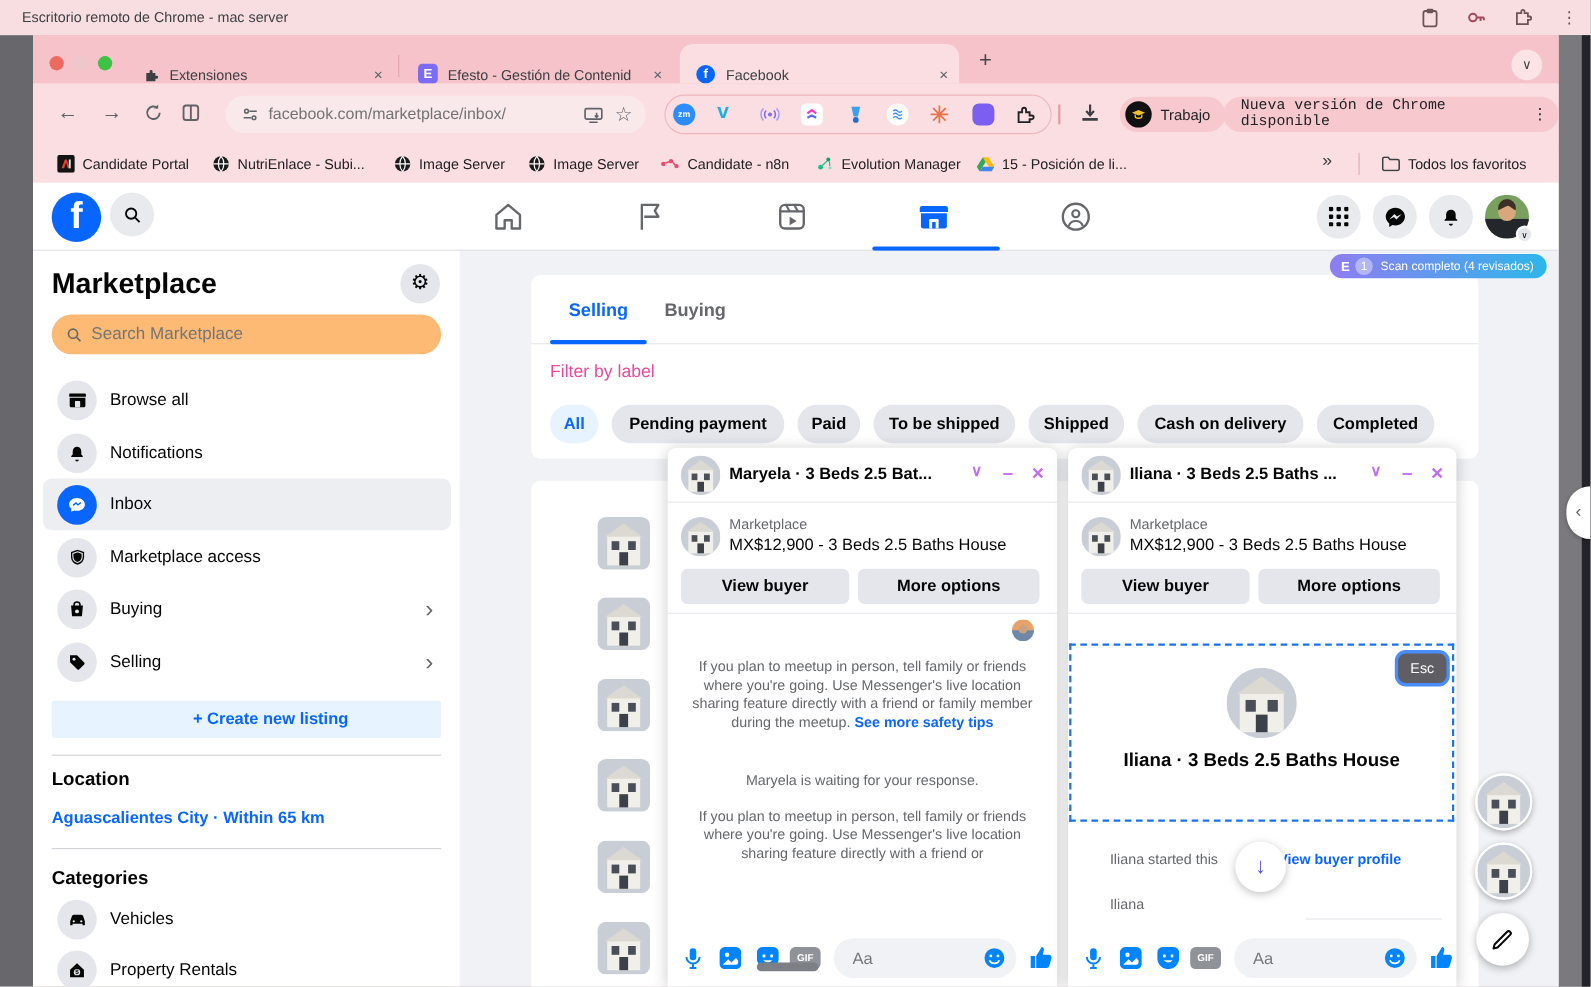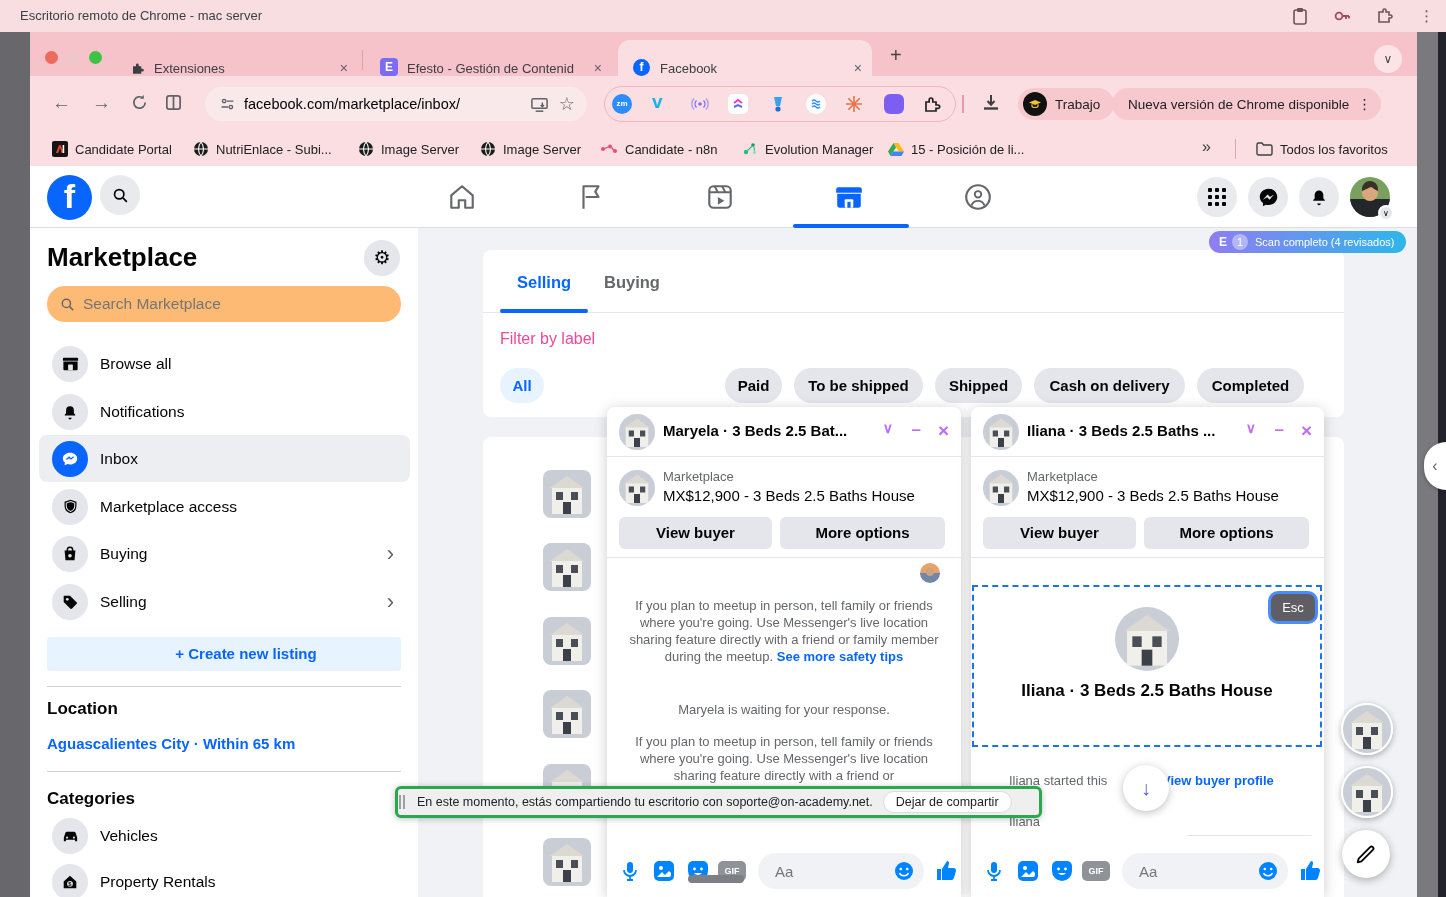--- a/index.html
+++ b/index.html
@@ -26,21 +26,21 @@
   .tab-sep { top:18px; width:1px; height:20px; background:#dfa3ac; }
   .fbdot { width:17px; height:17px; border-radius:50%; background:#0866ff; color:#fff; font-weight:bold; font-size:12px; text-align:center; line-height:17px; }
   .edot { width:18px; height:18px; border-radius:4px; background:#7b6cf5; color:#fff; font-weight:bold; font-size:12px; text-align:center; line-height:18px; }
   .newtab { top:12px; font-size:20px; color:#444; }
   .tab-chev { top:13px; width:28px; height:28px; background:#fbe3e6; border-radius:50%; text-align:center; line-height:28px; color:#444; font-size:12px; }
 
   
   .toolbar { left:30px; top:76px; width:1387px; height:56px; background:#fbdee1; }
   .nav-ic { top:16px; font-size:19px; color:#5f6368; }
   .urlpill { left:175px; top:11px; width:382px; height:34px; background:#f9e9eb; border-radius:17px; display:flex; align-items:center; }
-  .url { font-size:14.5px; color:#000000; }
+  .url { font-size:14.5px; color:#737373; }
   .ext-capsule { left:574px; top:10px; width:352px; height:36px; border:1px solid #eeb6bd; border-radius:18px; }
   .tool-chip { top:12px; height:32px; background:#f7c9cf; border-radius:16px; display:flex; align-items:center; font-size:13.5px; color:#202124; }
   .extic { top:18px; }
 
   
   .bmbar { left:30px; top:132px; width:1387px; height:34px; background:#fbdee1; }
   .bm { top:0; height:34px; display:flex; align-items:center; gap:7px; font-size:13px; color:#202124; }
 
   
   .fb-header { left:30px; top:166px; width:1387px; height:62px; background:#fff; border-bottom:1px solid #dcdee3; }
@@ -268,21 +268,21 @@
     <div class="abs tool-chip" style="left:988px; padding-right:14px;">
       <div style="width:24px;height:24px;border-radius:50%;background:#111;margin-left:5px;display:flex;align-items:center;justify-content:center;">
         <svg width="14" height="14" viewBox="0 0 14 14">
             <path d="M1 5.5 7 3l6 2.5L7 8z" fill="#f2c230"></path>
             <path d="M4 7.2V9c0 .8 1.4 1.5 3 1.5S10 9.8 10 9V7.2" stroke="#f2c230" stroke-width="1.2" fill="none"></path>
           </svg>
       </div>
       <span style="margin-left:8px">Trabajo</span>
     </div>
 
-    <div class="abs tool-chip" style="left:1082px; padding:0 10px 0 16px;">
+    <div class="abs tool-chip" style="left:1082px; padding:0 10px 0 16px;font-family:Liberation Mono, monospace;">
       <span>Nueva versión de Chrome disponible</span>
       <span style="margin-left:8px; font-size:14px;">⋮</span>
     </div>
   </div>
 
   <div class="abs bmbar">
     <div class="abs bm" style="left:22px">
       <span>
           <svg width="16" height="16" viewBox="0 0 16 16">
             <rect width="16" height="16" rx="2" fill="#141414"></rect>
@@ -553,20 +553,21 @@
   </div>
 
   <div class="abs card" style="left:483px; top:250px; width:861px; height:167px;">
     <div class="abs seltab" style="left:34px; top:23px; color:#0866ff;">Selling</div>
     <div class="abs seltab" style="left:121px; top:23px; color:#65676b; font-weight:600;">Buying</div>
     <div class="abs" style="left:0; top:62px; width:861px; height:1px; background:#e4e6eb;"></div>
     <div class="abs" style="left:17px; top:59px; width:88px; height:4px; background:#0866ff; border-radius:2px;"></div>
     <div class="abs" style="left:17px; top:80px; font-size:16px; color:#ec4899;">Filter by label</div>
   </div>
   <div class="abs chip chip-active" style="left:500px; width:44px;">All</div>
+  <div class="abs chip" style="left:556px; width:157px;">Pending payment</div>
   <div class="abs chip" style="left:725px; width:57px;">Paid</div>
   <div class="abs chip" style="left:794px; width:129px;">To be shipped</div>
   <div class="abs chip" style="left:935px; width:87px;">Shipped</div>
   <div class="abs chip" style="left:1034px; width:151px;">Cash on delivery</div>
   <div class="abs chip" style="left:1197px; width:107px;">Completed</div>
 
   <div class="abs card" style="left:483px; top:437px; width:861px; height:460px; border-radius:8px 8px 0 0;"></div>
 
   <div class="abs thumb" style="top:470px">
       <svg width="48" height="48" viewBox="0 0 48 48">
@@ -806,26 +807,20 @@
           </span>
       </div>
       <span style="margin-left:10px">
           <svg width="24" height="24" viewBox="0 0 24 24">
             <path d="M3 10h4v11H3zM8 21h9.5a2.5 2.5 0 0 0 2.4-1.8l2-7A2.5 2.5 0 0 0 19.5 9H14l1-4.5A2 2 0 0 0 13 2l-5 8z" fill="#0084ff"></path>
           </svg>
         </span>
     </div>
   </div>
 
-  <div class="abs share-banner">
-    <div class="share-handle"></div>
-    <div class="share-handle" style="margin-left:2px"></div>
-    <span class="share-text">En este momento, estás compartiendo tu escritorio con soporte@on-academy.net.</span>
-    <span class="share-btn">Dejar de compartir</span>
-  </div>
 
   <div class="abs chat-head" style="top:703px">
     <svg width="48" height="48" viewBox="0 0 48 48">
         <rect width="48" height="48" fill="#c9ced6"></rect>
         <rect x="9" y="17" width="30" height="27" fill="#f1efe9"></rect>
         <polygon points="7,18 24,6 41,18" fill="#dcd9d2"></polygon>
         <rect x="13" y="22" width="7" height="8" fill="#4a4e57"></rect>
         <rect x="28" y="22" width="7" height="8" fill="#4a4e57"></rect>
         <rect x="20" y="32" width="8" height="12" fill="#3c4048"></rect>
       </svg>

